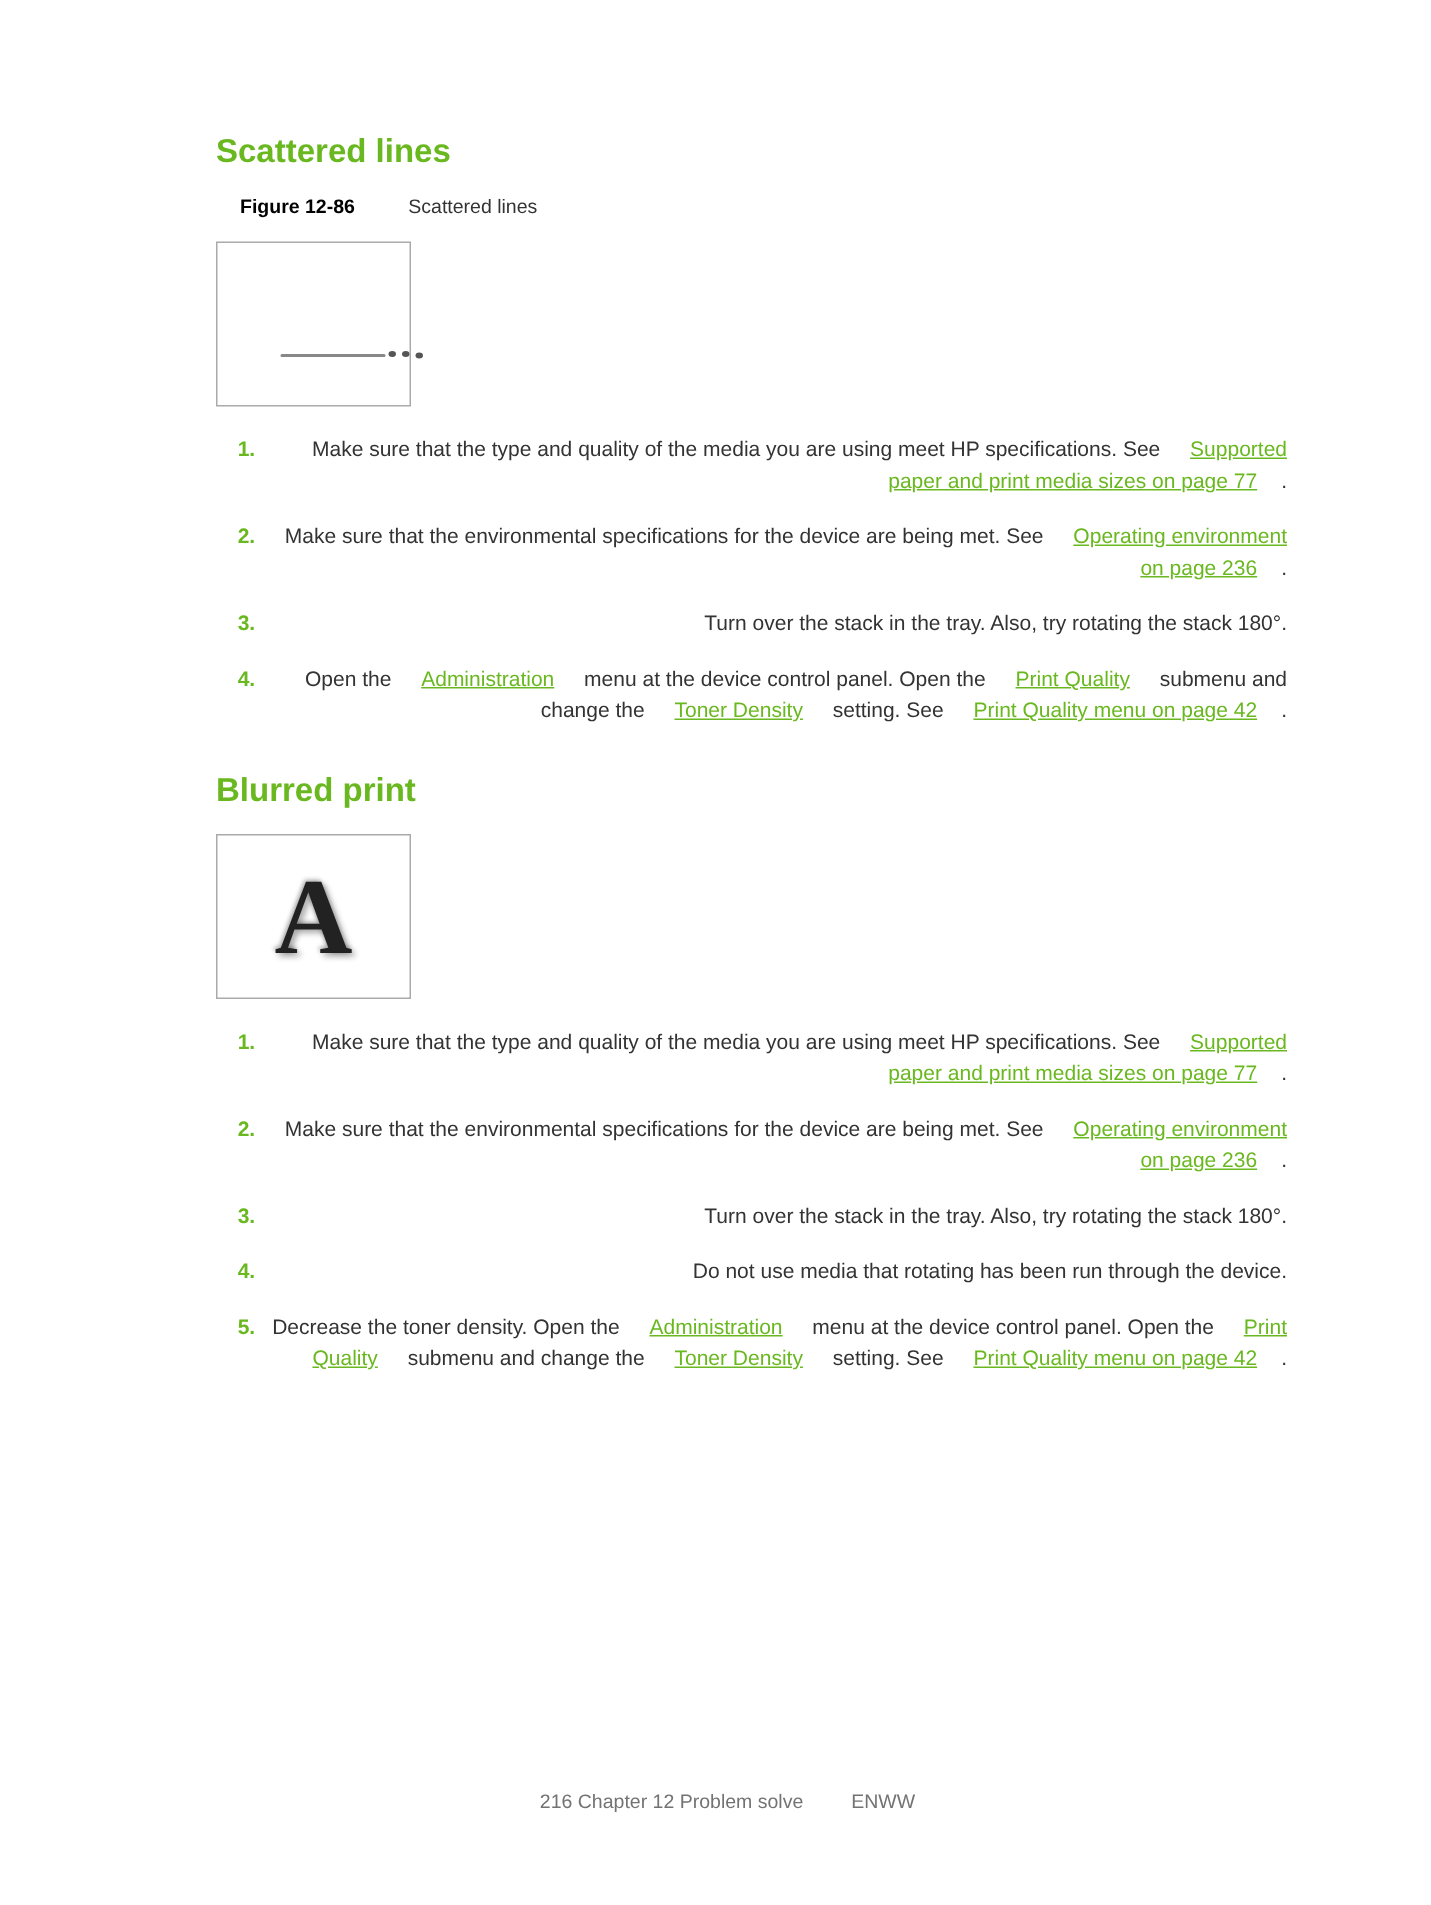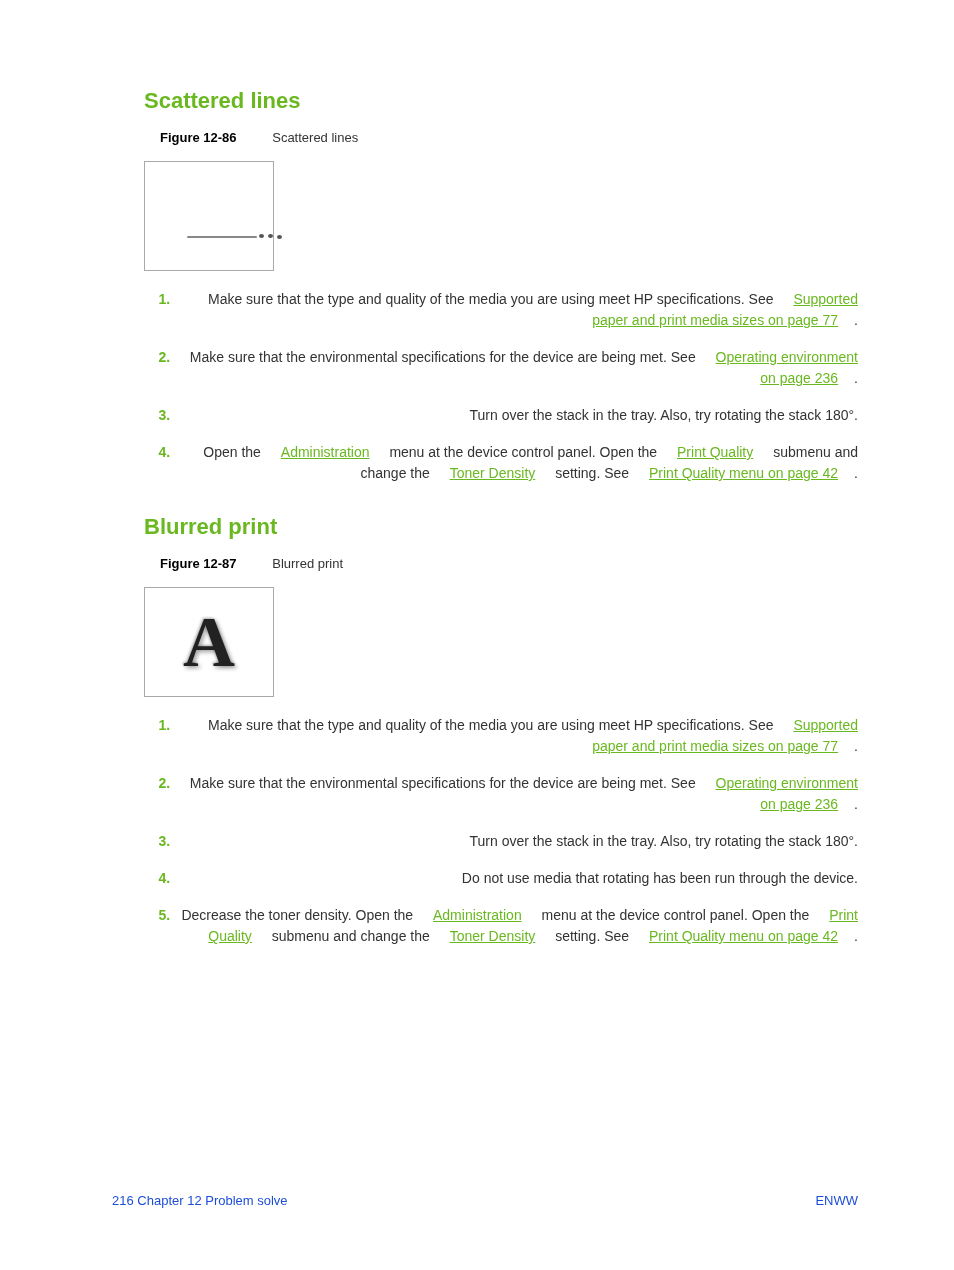--- a/index.html
+++ b/index.html
@@ -82,23 +82,23 @@
     }
     .section-block {
       margin-bottom: 30px;
     }
     .footer {
       position: absolute;
       bottom: 30px;
       left: 80px;
       right: 64px;
       display: flex;
-      justify-content: space-between;
+      justify-content: center;
       font-size: 13px;
-      color: #1d4ed8;
+      color: #737373;
     }
   </style>
 </head>
 <body>
 
 <div class="section-block">
   <h2 class="section-title">Scattered lines</h2>
 
   <div class="figure-label">
     <span class="figure-label-bold">Figure 12-86</span><span>  Scattered lines</span>
@@ -126,23 +126,20 @@
     </li>
     <li>
       Open the <a href="#">Administration</a> menu at the device control panel. Open the <a href="#">Print Quality</a> submenu and change the <a href="#">Toner Density</a> setting. See <a href="#">Print Quality menu on page 42</a>.
     </li>
   </ol>
 </div>
 
 <div class="section-block">
   <h2 class="section-title">Blurred print</h2>
 
-  <div class="figure-label">
-    <span class="figure-label-bold">Figure 12-87</span><span>  Blurred print</span>
-  </div>
 
   <div class="figure-box">
     <span class="blurred-letter">A</span>
   </div>
 
   <ol>
     <li>
       Make sure that the type and quality of the media you are using meet HP specifications. See <a href="#">Supported paper and print media sizes on page 77</a>.
     </li>
     <li>

